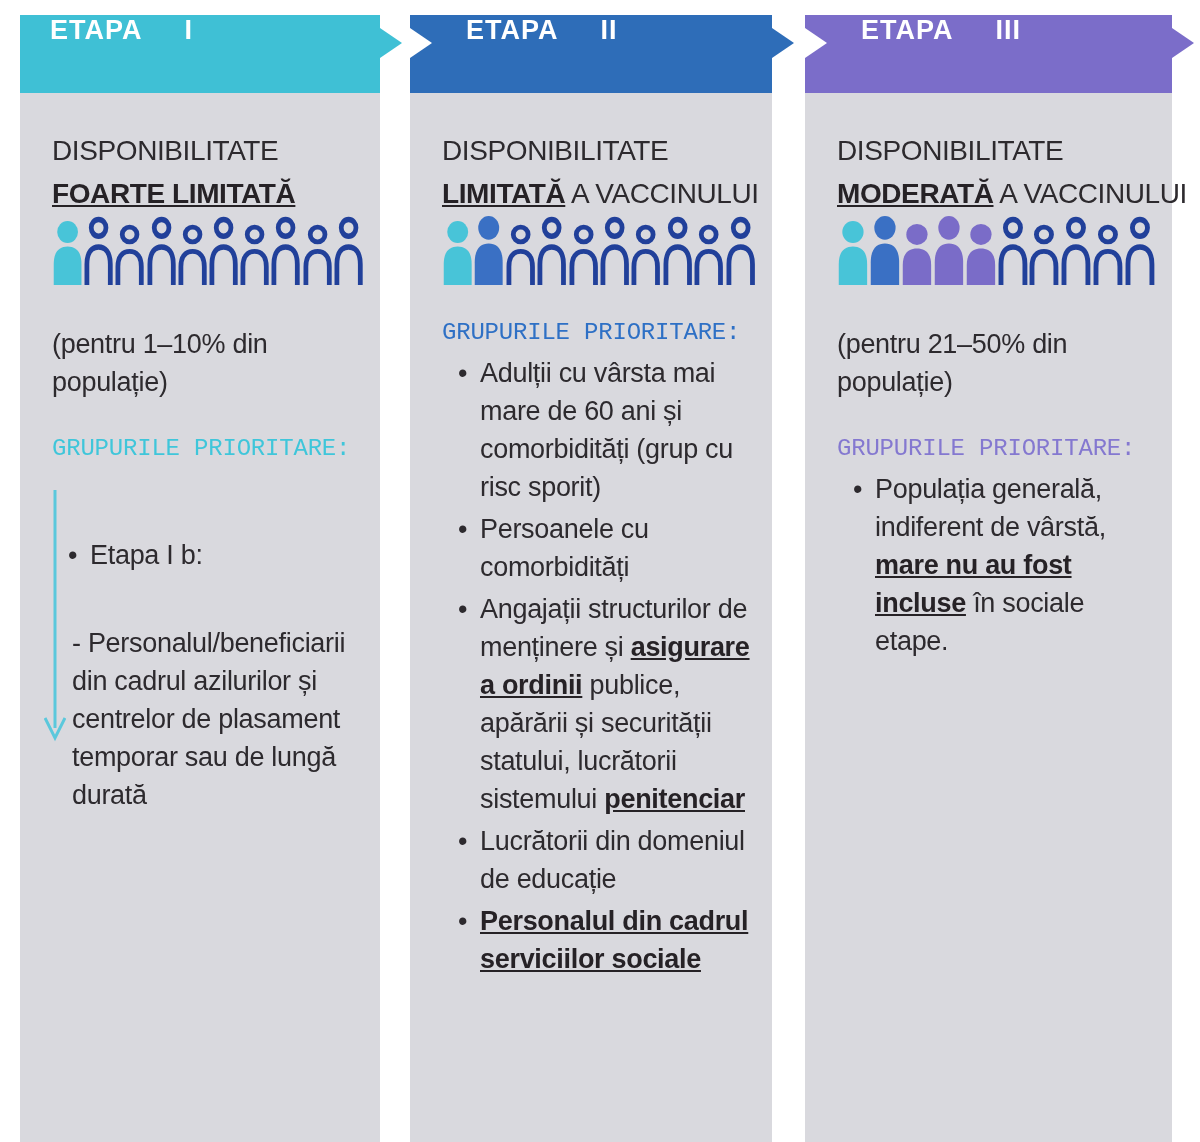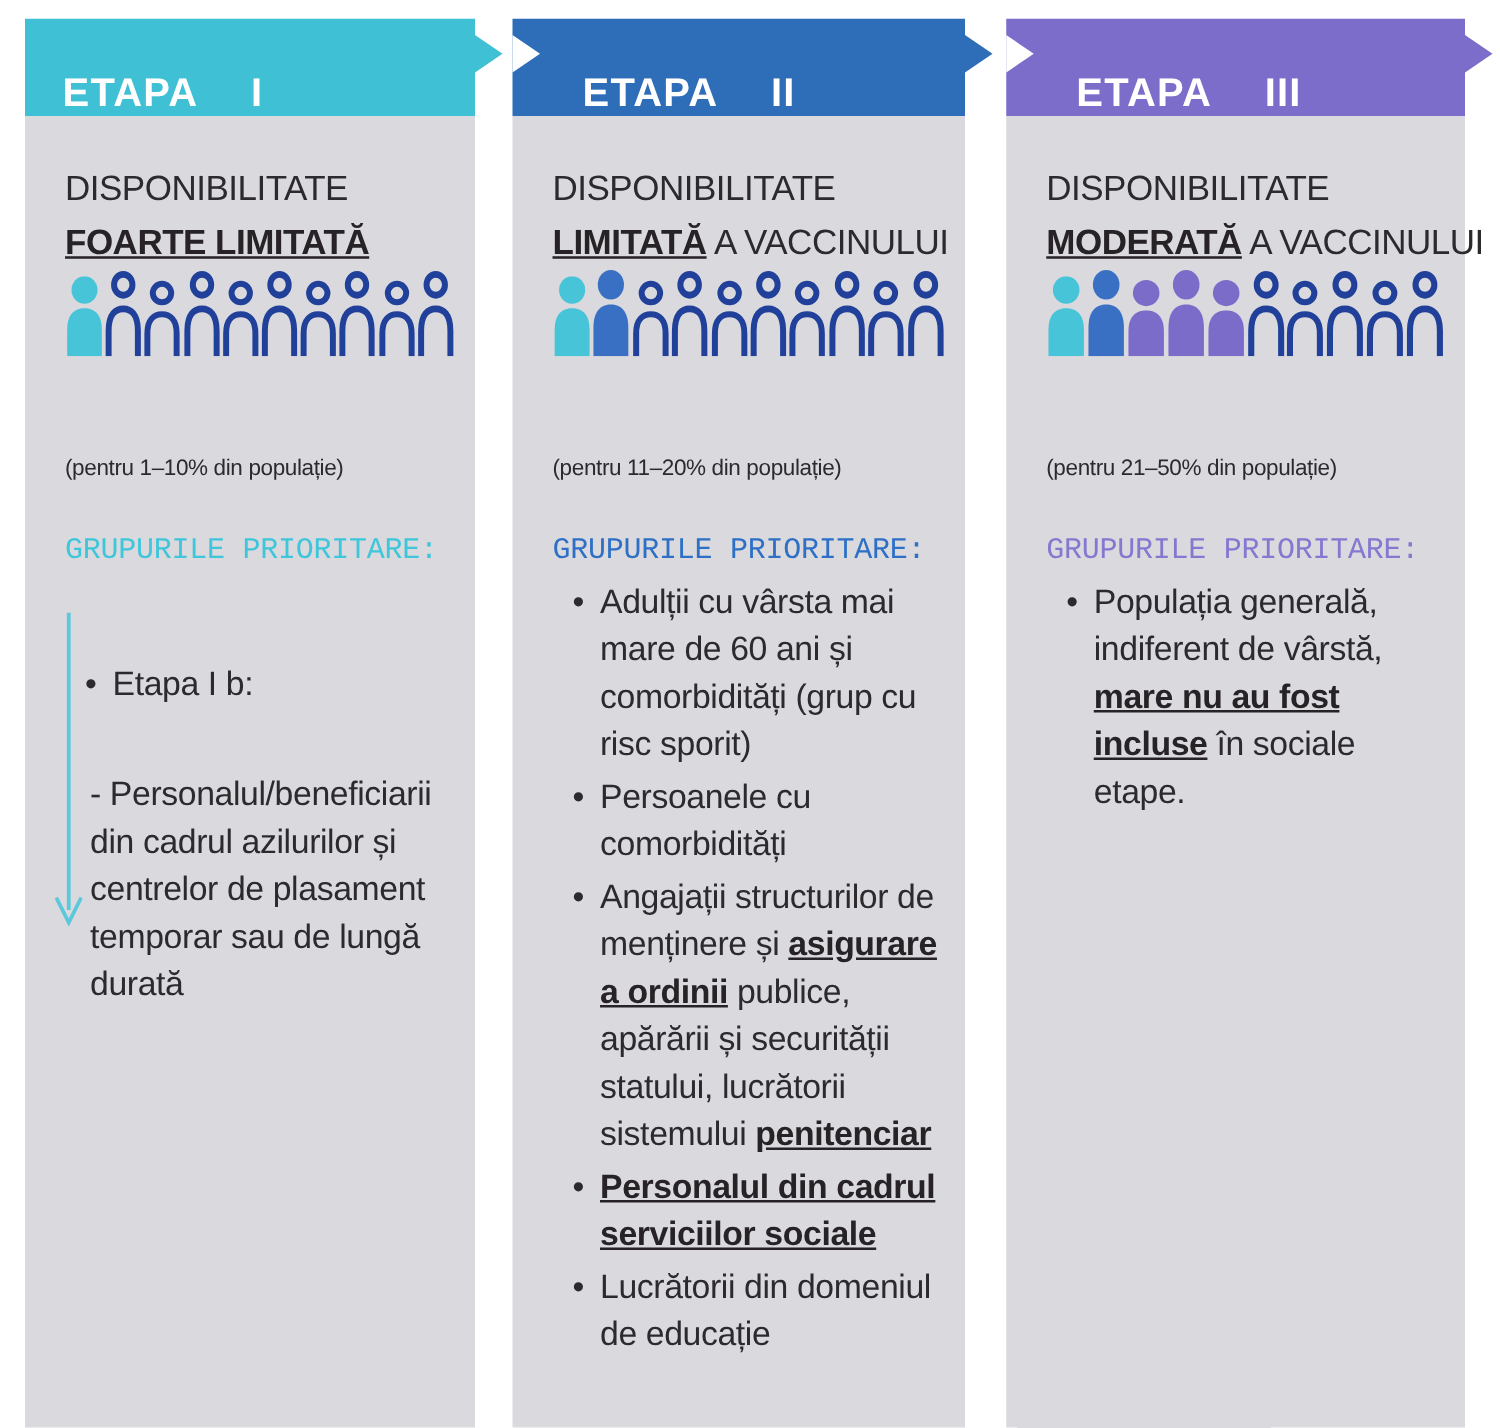--- a/index.html
+++ b/index.html
@@ -14,22 +14,22 @@
   .column { position:absolute; top:15px; }
   #col1 { left:20px;  width:360px; }
   #col2 { left:410px; width:362px; }
   #col3 { left:805px; width:367px; }
 
   .banner {
     position:relative;
     height:78px;
     background:var(--accent);
     color:#fff;
-    display:flex; align-items:flex-end;
-    font-weight:700; font-size:32px; letter-spacing:1px;
+    display:flex; align-items:flex-start;
+    font-weight:700; font-size:27px; letter-spacing:1px;
   }
   .banner::after {
     content:""; position:absolute; right:-22px; top:13px;
     width:0; height:0;
     border-top:15px solid transparent;
     border-bottom:15px solid transparent;
     border-left:22px solid var(--accent);
   }
   .banner.notched::before {
     content:""; position:absolute; left:0; top:13px;
@@ -60,23 +60,23 @@
   .people {
     display:flex; justify-content:space-between; align-items:flex-end;
     height:70px; margin-top:0; width:100%;
   }
   .people svg { width:34px; display:block; }
   .people svg:nth-child(odd)  { height:61px; }
   .people svg:nth-child(even) { height:69px; }
   .people svg:first-child     { height:64px; }
 
   .population {
-    font-size:18px; line-height:38px;
+    font-size:27px; line-height:38px;
     letter-spacing:-0.3px;
-    margin-top:70px; max-width:312px;
+    margin-top:40px; max-width:312px;
   }
 
   .groups-heading {
     font-size:24px; letter-spacing:-0.2px;
     margin-top:34px;
     color:var(--heading);
     white-space:nowrap;
     font-weight:400;
     font-family:Liberation Mono, monospace;
   }
@@ -209,28 +209,27 @@
         </svg>
         <svg viewBox="0 0 36 70" preserveAspectRatio="none">
           <circle cx="18" cy="12" r="8.5" fill="none" stroke="#21409a" stroke-width="5.5"></circle>
           <path d="M4.5,70 V49 C4.5,36 11,31.5 18,31.5 C25,31.5 31.5,36 31.5,49 V70" fill="none" stroke="#21409a" stroke-width="5.5"></path>
         </svg>
         <svg viewBox="0 0 36 70" preserveAspectRatio="none">
           <circle cx="18" cy="12" r="8.5" fill="none" stroke="#21409a" stroke-width="5.5"></circle>
           <path d="M4.5,70 V49 C4.5,36 11,31.5 18,31.5 C25,31.5 31.5,36 31.5,49 V70" fill="none" stroke="#21409a" stroke-width="5.5"></path>
         </svg>
       </div>
-    <div class="population">(pentru 11–20% din populație)</div>
     <div class="groups-heading">GRUPURILE PRIORITARE:</div>
     <ul class="bullets">
         <li><span>Adulții cu vârsta mai mare de 60 ani și comorbidități (grup cu risc sporit)</span></li>
         <li><span>Persoanele cu comorbidități</span></li>
         <li><span>Angajații structurilor de menținere și </span><b>asigurare a ordinii</b><span> publice, apărării și securității statului, lucrătorii sistemului </span><b>penitenciar</b></li>
+        <li><span>Lucrătorii din domeniul de educație</span></li>
         <li><b>Personalul din cadrul serviciilor sociale</b></li>
-        <li><span>Lucrătorii din domeniul de educație</span></li>
       </ul>
   </div>
 </div>
 
 <div class="column" id="col3" style="--accent: #7b6dc9; --heading: #8478d0;">
   <div class="banner notched">
     <span class="label">ETAPA</span>
     <span class="numeral">III</span>
   </div>
   <div class="panel">

